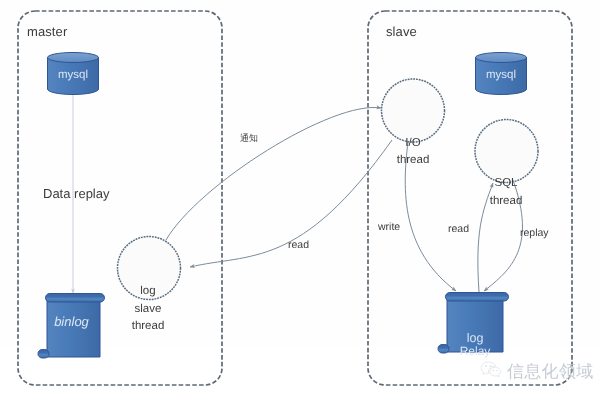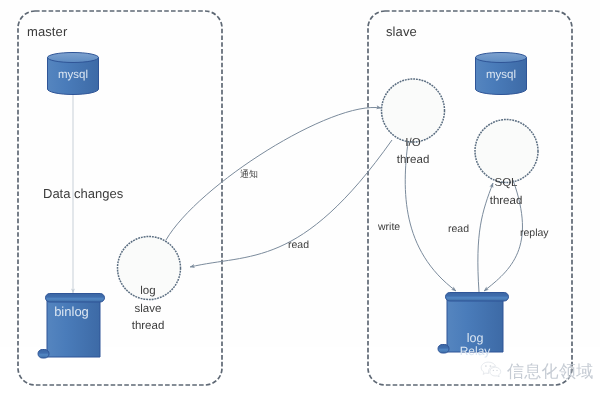--- a/index.html
+++ b/index.html
@@ -83,36 +83,36 @@
     <path d="M479,292 C475,232 482,212 493,183" fill="none" stroke="#7b8b9c" stroke-width="1" marker-end="url(#ah)"></path>
     <path d="M513,180 C537,247 511,270 484,291" fill="none" stroke="#7b8b9c" stroke-width="1" marker-end="url(#ah)"></path>
   </svg>
 
   <div class="lbl clabel" style="left:27px;top:24px;">master</div>
   <div class="lbl clabel" style="left:386px;top:24px;">slave</div>
 
   <div class="shape-txt" style="left:47px;top:69px;width:52px;">mysql</div>
   <div class="shape-txt" style="left:475px;top:69px;width:52px;">mysql</div>
 
-  <div class="shape-txt" style="left:45px;top:304px;width:53px;font-size:13px;">binlog</div>
+  <div class="shape-txt" style="left:45px;top:314px;width:53px;font-size:13px;font-style:italic;">binlog</div>
   <div class="shape-txt" style="left:446px;top:312px;width:58px;font-size:12px;margin-top:32px;">Relay</div>
   <div class="shape-txt" style="left:446px;top:331px;width:58px;font-size:12.5px;">log</div>
 
   <div class="thread-txt" style="left:118px;top:244px;width:60px;">log</div>
   <div class="thread-txt" style="left:118px;top:262px;width:60px;">slave</div>
   <div class="thread-txt" style="left:118px;top:279px;width:60px;">thread</div>
 
   <div class="thread-txt" style="left:383px;top:96px;width:60px;">I/O</div>
   <div class="thread-txt" style="left:383px;top:113px;width:60px;">thread</div>
 
   <div class="thread-txt" style="left:476px;top:136px;width:60px;">SQL</div>
   <div class="thread-txt" style="left:476px;top:154px;width:60px;">thread</div>
 
-  <div class="edge-lbl" style="left:43px;top:186px;font-size:13px;">Data changes</div>
-  <div class="edge-lbl" style="left:240px;top:132px;font-size:9px;margin-top:36px;">通知</div>
+  <div class="edge-lbl" style="left:43px;top:186px;font-size:13px;">Data replay</div>
+  <div class="edge-lbl" style="left:240px;top:132px;font-size:9px;">通知</div>
   <div class="edge-lbl" style="left:288px;top:239px;">read</div>
   <div class="edge-lbl" style="left:378px;top:221px;">write</div>
   <div class="edge-lbl" style="left:448px;top:223px;">read</div>
   <div class="edge-lbl" style="left:520px;top:227px;">replay</div>
 
   <svg style="position:absolute;left:480px;top:361px;" width="22" height="16" viewBox="0 0 22 16">
     <path d="M8.2,1.1 C4.3,1.1 1.2,3.6 1.2,6.7 C1.2,8.5 2.2,10.1 3.9,11.1 L3.1,13.4 L5.7,12.1
              C6.5,12.3 7.3,12.4 8.2,12.4 C8.4,12.4 8.6,12.4 8.8,12.4 C8.6,11.9 8.5,11.3 8.5,10.7
              C8.5,7.7 11.4,5.3 15.0,5.3 C15.2,5.3 15.4,5.3 15.6,5.3 C14.9,2.9 11.9,1.1 8.2,1.1 Z" fill="none" stroke="#dfe3e8" stroke-width="0.8"></path>
     <circle cx="5.9" cy="5.0" r="0.85" fill="#d5d9de"></circle>

